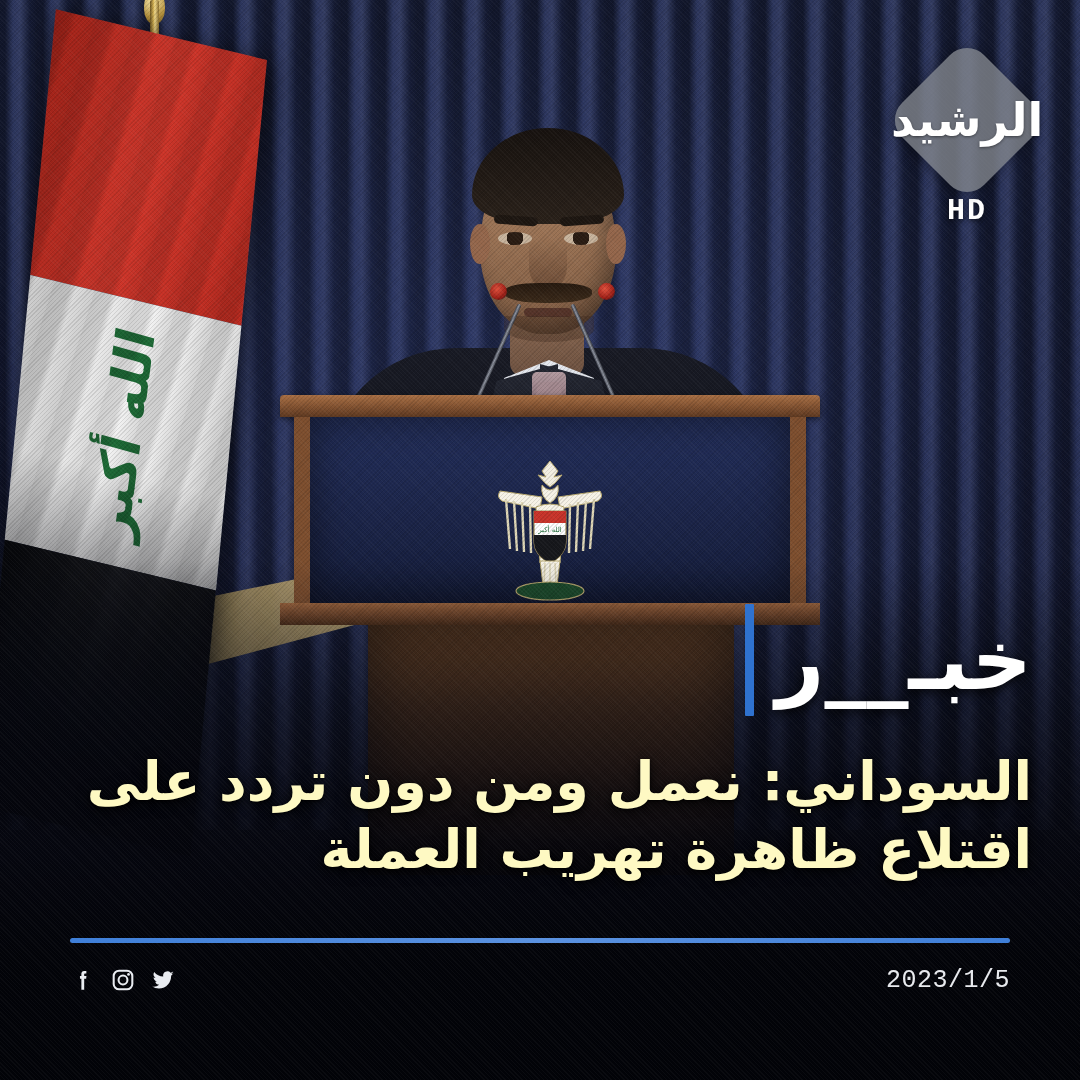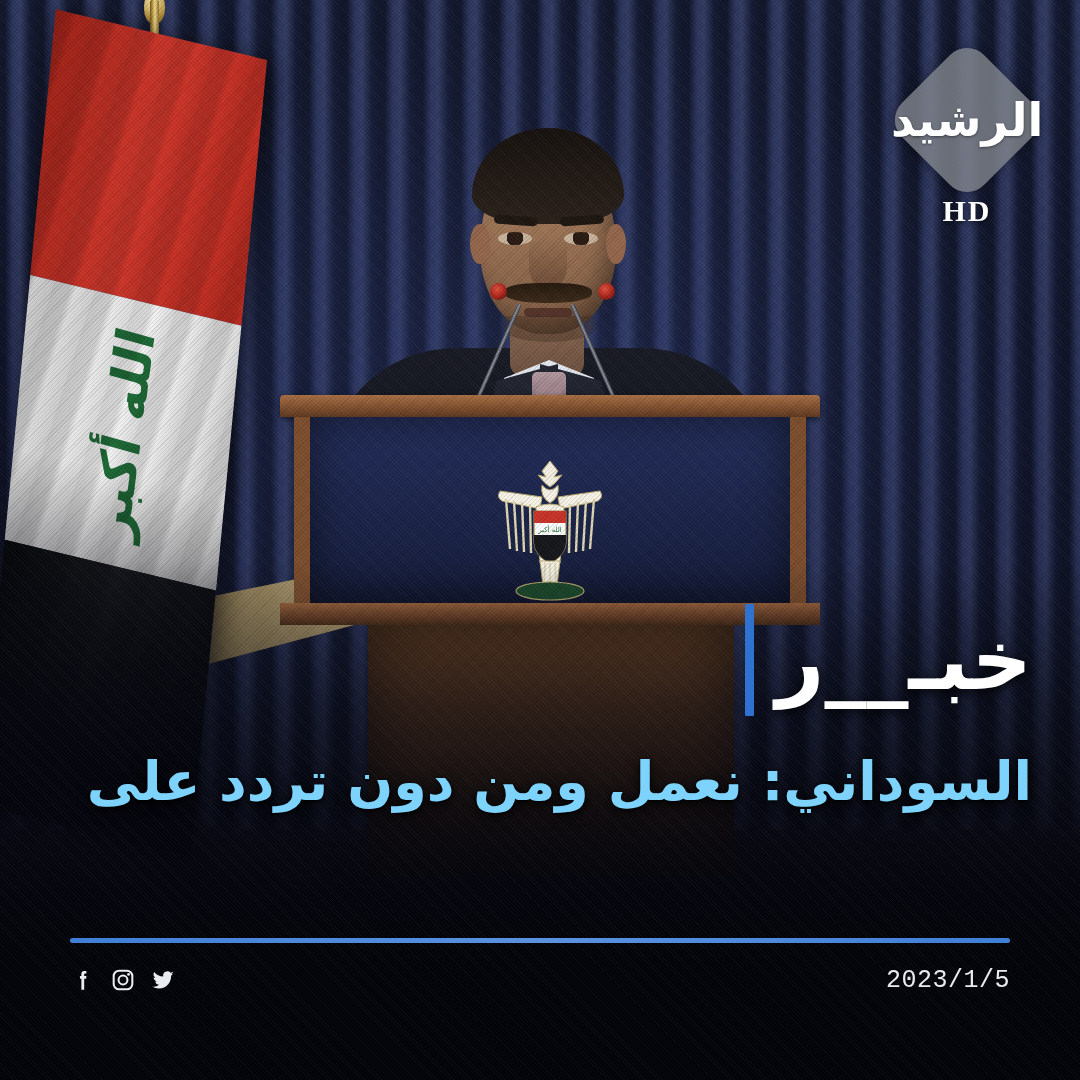--- a/index.html
+++ b/index.html
@@ -239,39 +239,39 @@
   }
   .logo-mark{
     transform:rotate(-45deg);
     color:#fff; font-size:46px; font-weight:700; line-height:1;
     letter-spacing:-1px;
     font-family:"DejaVu Sans","Liberation Sans",sans-serif;
     text-shadow:0 1px 3px rgba(0,0,0,.45);
   }
   .hd{
     margin-top:16px; color:#fff; font-size:30px; font-weight:700;
-    letter-spacing:2px; font-family:Liberation Serif, serif;
+    letter-spacing:2px; font-family:Liberation Mono, monospace;
     text-shadow:0 2px 5px rgba(0,0,0,.6);
   }
 
   
   .kicker{
     position:absolute; right:48px; top:604px;
     display:flex; align-items:center; gap:22px;
   }
   .kicker-bar{ width:9px; height:112px; background:#2f72cf; border-radius:1px; }
   .kicker-text{
     color:#fff; font-size:84px; font-weight:700; line-height:1;
     letter-spacing:2px;
     text-shadow:0 3px 12px rgba(0,0,0,.85);
   }
 
   .headline{
     position:absolute; right:48px; left:48px; top:748px;
-    text-align:right; color:#7dd3fc;
+    text-align:right; color:#fef9c3;
     font-size:54px; font-weight:700; line-height:1.26;
     text-shadow:0 3px 14px rgba(0,0,0,.95), 0 1px 3px rgba(0,0,0,.9);
   }
   .headline div{ white-space:nowrap; }
 
   
   .rule{
     position:absolute; left:70px; right:70px; top:938px; height:5px;
     background:linear-gradient(90deg,#3f7fd8,#5b92e0 50%,#3f7fd8);
     border-radius:3px;
@@ -400,20 +400,21 @@
     <div class="hd">HD</div>
   </div>
 
   <div class="kicker">
     <span class="kicker-text">خبـ__ر</span>
     <span class="kicker-bar"></span>
   </div>
 
   <div class="headline">
     <div>السوداني: نعمل ومن دون تردد على</div>
+    <div>اقتلاع ظاهرة تهريب العملة</div>
   </div>
 
   <div class="rule"></div>
   <div class="footer">
     <div class="socials">
       <svg class="sicon" viewBox="0 0 24 24">
         <path d="M15.2 8.3h-2.1V6.9c0-.6.4-.8.7-.8h1.3V3.6h-1.9c-2.2 0-2.7 1.6-2.7 2.7v2h-1.3v2.6h1.3V21h2.6v-10.1h1.8Z" fill="#e9ecf1"></path>
       </svg>
       <svg class="sicon" viewBox="0 0 24 24">
         <rect x="3.4" y="3.4" width="17.2" height="17.2" rx="5" fill="none" stroke="#e9ecf1" stroke-width="1.9"></rect>

